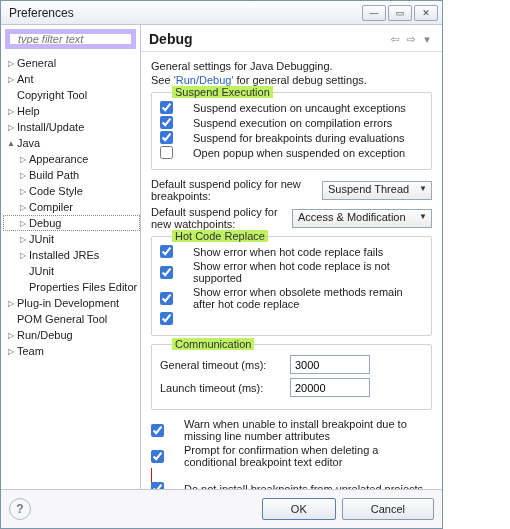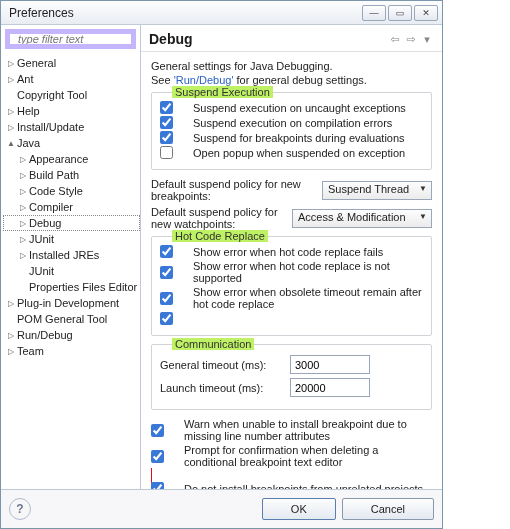--- a/index.html
+++ b/index.html
@@ -190,21 +190,21 @@
           <label class="chk">
               <input type="checkbox" checked="" style="">
               <span>Show error when hot code replace fails</span>
             </label>
           <label class="chk">
               <input type="checkbox" checked="" style="">
               <span>Show error when hot code replace is not supported</span>
             </label>
           <label class="chk">
               <input type="checkbox" checked="" style="">
-              <span>Show error when obsolete timeout remain after hot code replace</span>
+              <span>Show error when obsolete methods remain after hot code replace</span>
             </label>
           <label class="chk">
               <input type="checkbox" checked="" style="">
             </label>
         </div>
 
         <div class="group">
           <span class="group-title">Communication</span>
           <div class="row">
             <span style="width:130px">General timeout (ms):</span>

